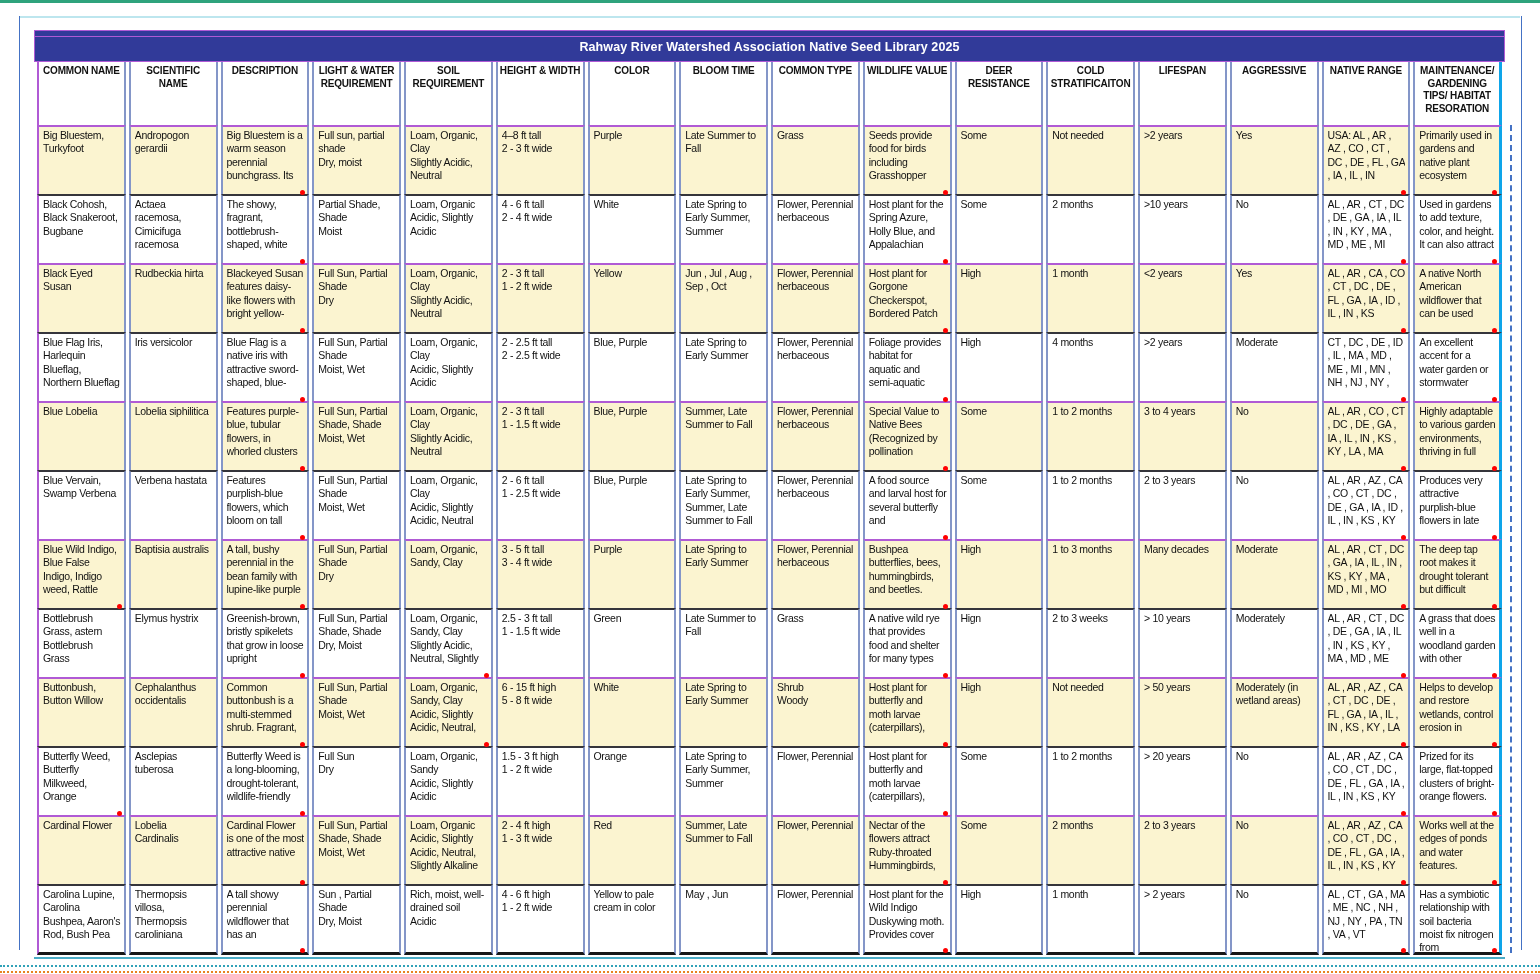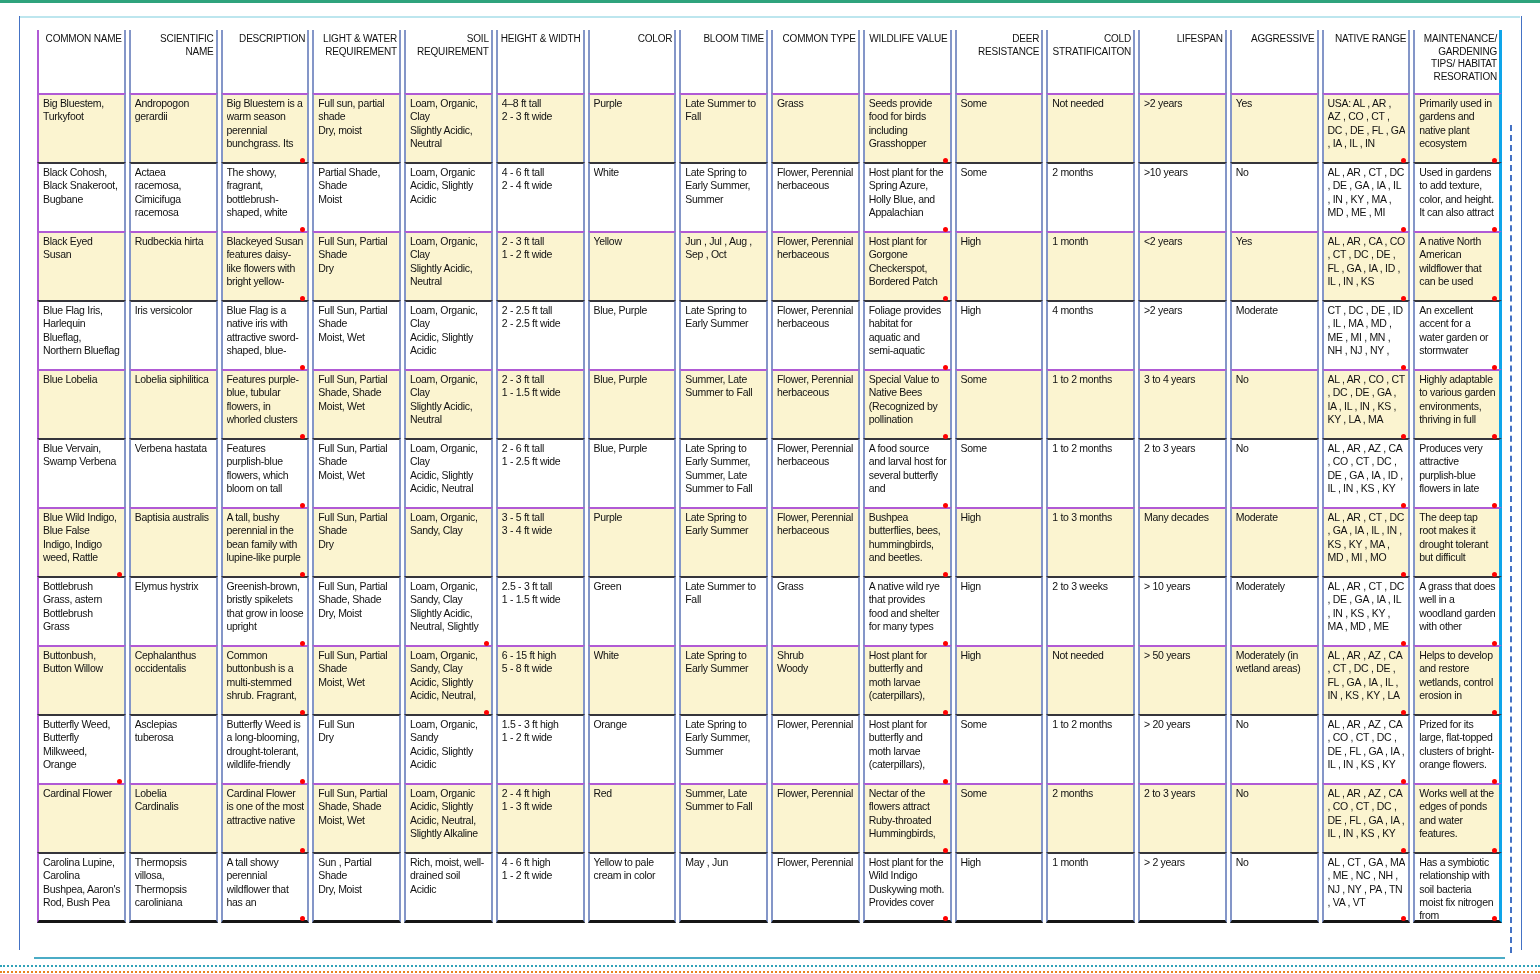--- a/index.html
+++ b/index.html
@@ -29,21 +29,21 @@
   
   table.seed-table { width:1471px; table-layout:fixed; border-collapse:separate; border-spacing:3px 0; background:#fff; }
   .seed-table th, .seed-table td {
     border-left:2px solid #8496c8; border-right:2px solid #8496c8;
     vertical-align:top; position:relative;
   }
   .seed-table th:first-child, .seed-table td:first-child { border-left:2px solid #b05ad5; }
   .seed-table th:last-child,  .seed-table td:last-child  { border-right:3px solid #0ea5e9; }
 
   thead th {
-    height:63px; background:#ffffff; font-size:10px; font-weight:normal; text-align:right;
+    height:63px; background:#ffffff; font-size:10px; font-weight:bold; text-align:center;
     padding:3px 2px 0 2px; line-height:1.25; letter-spacing:-0.2px; border-top:none; border-bottom:none;
     white-space:pre-line;
   }
   tbody td { height:69px; padding:2px 3px 0 4px; font-size:10.5px; letter-spacing:-0.3px; }
   tbody tr.alt td   { background:#fbf4d0; border-top:2px solid #b05ad5; }
   tbody tr.plain td { background:#ffffff; border-top:2px solid #35353b; }
   tbody tr:last-child td { border-bottom:3px solid #161616; }
   .cell-inner { white-space:pre-line; line-height:1.27; max-height:64px; overflow:hidden; }
   .comment-dot { position:absolute; right:2px; bottom:-1px; width:5px; height:5px; border-radius:50%; background:#ff0000; z-index:2; }
 </style>
@@ -54,20 +54,21 @@
   <div class="teal-top-line"></div>
   <div class="pale-cyan-line"></div>
   <div class="frame-left"></div>
   <div class="frame-right"></div>
   <div class="page-break-dashed"></div>
   <div class="solid-blue-bottom"></div>
   <div class="dotted-cyan-bottom"></div>
   <div class="dotted-orange-bottom"></div>
 
   <div class="table-wrap">
+    <div class="title-bar">Rahway River Watershed Association Native Seed Library 2025</div>
     <table class="seed-table">
       <thead>
         <tr id="header-row">
             <th>COMMON NAME</th>
             <th>SCIENTIFIC NAME</th>
             <th>DESCRIPTION</th>
             <th>LIGHT &amp; WATER REQUIREMENT</th>
             <th>SOIL REQUIREMENT</th>
             <th>HEIGHT &amp; WIDTH</th>
             <th>COLOR</th>

